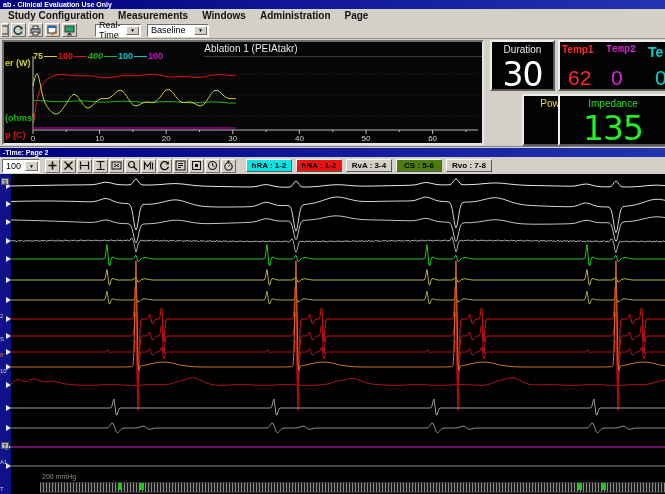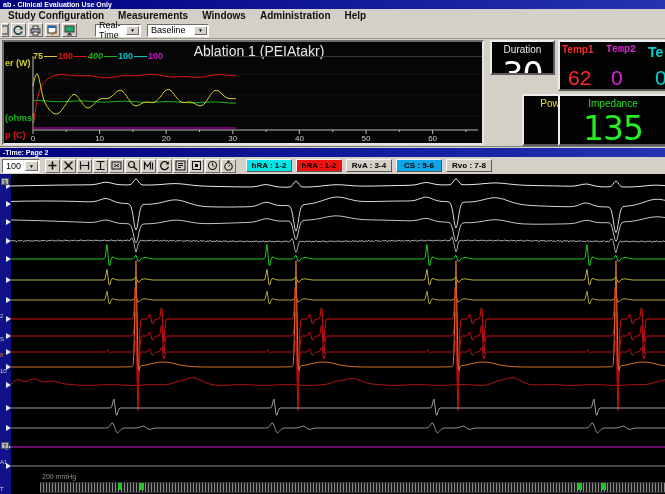--- a/index.html
+++ b/index.html
@@ -20,21 +20,21 @@
       padding:0;display:flex;align-items:center;justify-content:center;}
   .tb svg{display:block;}
   .combo{height:13px;background:#fff;border:1px solid;border-color:#6b6b6b #fff #fff #6b6b6b;
          display:flex;align-items:center;font-size:9px;color:#000;padding-left:3px;box-sizing:border-box;position:relative;}
   .combo .arrow{position:absolute;right:1px;top:1px;bottom:1px;width:11px;background:#d4d0c8;
                 border:1px solid;border-color:#fff #6b6b6b #6b6b6b #fff;display:flex;align-items:center;justify-content:center;
                 font-size:5px;color:#000;}
   
   .chart-panel{position:absolute;left:2px;top:40px;width:482px;height:105px;background:#060606;
                border:2px solid;border-color:#6e6e6e #e6e6e6 #e6e6e6 #6e6e6e;box-sizing:border-box;overflow:hidden;}
-  .chart-title{position:absolute;left:16px;top:1px;width:100%;text-align:center;color:#e8e8e8;font-size:14px;}
+  .chart-title{position:absolute;left:8px;top:1px;width:100%;text-align:center;color:#e8e8e8;font-size:10px;}
   .scale-row{position:absolute;left:29px;top:9px;display:flex;align-items:center;font-size:9px;font-weight:bold;}
   .scale-row .dash{width:13px;height:1px;margin:0 1px;}
   .scale-rule{position:absolute;top:14px;height:1px;background:#3a3a3a;right:0;}
   .yl{position:absolute;left:1px;font-size:9px;font-weight:bold;}
   
   .panel{position:absolute;background:#020202;border:2px solid;border-color:#ececec #5a5a5a #5a5a5a #ececec;
          box-sizing:border-box;overflow:hidden;}
   .plabel{position:absolute;width:100%;text-align:center;top:2px;font-size:10px;}
   .pvalue{position:absolute;width:100%;text-align:center;top:13px;font-size:33px;font-weight:500;font-family:"DejaVu Sans",sans-serif;letter-spacing:-1px;}
   
@@ -63,21 +63,21 @@
 
   <div class="tbar" style="top:0;">
     <span>ab - Clinical Evaluation Use Only</span>
   </div>
 
   <div class="menubar">
     <span>Study Configuration</span>
     <span>Measurements</span>
     <span>Windows</span>
     <span>Administration</span>
-    <span>Help</span>
+    <span>Page</span>
   </div>
 
   <div class="toolbar">
     <button class="tb" style="width:8px;">
       <svg width="8" height="10">
           <rect x="-3" y="1" width="9" height="8" fill="none" stroke="#333"></rect>
         </svg>
       </button>
     <button class="tb">
       <svg width="11" height="11">
@@ -160,21 +160,21 @@
         <text x="295.4" y="99" fill="#ccc" font-size="8" text-anchor="middle" font-family="Liberation Sans, sans-serif">40</text>
         <text x="362" y="99" fill="#ccc" font-size="8" text-anchor="middle" font-family="Liberation Sans, sans-serif">50</text>
         <text x="428.6" y="99" fill="#ccc" font-size="8" text-anchor="middle" font-family="Liberation Sans, sans-serif">60</text>
         <polyline points="29,86 30,86 31,86 32,86 33,86 34,86 35,86 36,86 37,86 38,86 39,86 40,86 41,86 42,86 43,86 44,86 45,86 46,86 47,86 48,86 49,86 50,86 51,86 52,86 53,86 54,86 55,86 56,86 57,86 58,86 59,86 60,86 61,86 62,86 63,86 64,86 65,86 66,86 67,86 68,86 69,86 70,86 71,86 72,86 73,86 74,86 75,86 76,86 77,86 78,86 79,86 80,86 81,86 82,86 83,86 84,86 85,86 86,86 87,86 88,86 89,86 90,86 91,86 92,86 93,86 94,86 95,86 96,86 97,86 98,86 99,86 100,86 101,86 102,86 103,86 104,86 105,86 106,86 107,86 108,86 109,86 110,86 111,86 112,86 113,86 114,86 115,86 116,86 117,86 118,86 119,86 120,86 121,86 122,86 123,86 124,86 125,86 126,86 127,86 128,86 129,86 130,86 131,86 132,86 133,86 134,86 135,86 136,86 137,86 138,86 139,86 140,86 141,86 142,86 143,86 144,86 145,86 146,86 147,86 148,86 149,86 150,86 151,86 152,86 153,86 154,86 155,86 156,86 157,86 158,86 159,86 160,86 161,86 162,86 163,86 164,86 165,86 166,86 167,86 168,86 169,86 170,86 171,86 172,86 173,86 174,86 175,86 176,86 177,86 178,86 179,86 180,86 181,86 182,86 183,86 184,86 185,86 186,86 187,86 188,86 189,86 190,86 191,86 192,86 193,86 194,86 195,86 196,86 197,86 198,86 199,86 200,86 201,86 202,86 203,86 204,86 205,86 206,86 207,86 208,86 209,86 210,86 211,86 212,86 213,86 214,86 215,86 216,86 217,86 218,86 219,86 220,86 221,86 222,86 223,86 224,86 225,86 226,86 227,86 228,86 229,86 230,86 231,86 232,86" fill="none" stroke="#cc00cc" stroke-width="1"></polyline>
         <polyline points="29,58.6 30,58.6 31,58.5 32,58.5 33,58.5 34,58.5 35,58.6 36,58.6 37,58.6 38,58.7 39,58.8 40,58.8 41,58.9 42,59.0 43,59.0 44,59.1 45,59.2 46,59.3 47,59.4 48,59.4 49,59.5 50,59.5 51,59.6 52,59.6 53,59.7 54,59.7 55,59.7 56,59.7 57,59.7 58,59.7 59,59.7 60,59.6 61,59.6 62,59.5 63,59.5 64,59.4 65,59.4 66,59.3 67,59.2 68,59.2 69,59.1 70,59.1 71,59.0 72,59.0 73,58.9 74,58.9 75,58.9 76,58.9 77,58.9 78,58.9 79,58.9 80,59.0 81,59.0 82,59.0 83,59.1 84,59.2 85,59.2 86,59.3 87,59.4 88,59.5 89,59.6 90,59.6 91,59.7 92,59.8 93,59.8 94,59.9 95,60.0 96,60.0 97,60.0 98,60.0 99,60.1 100,60.1 101,60.1 102,60.0 103,60.0 104,60.0 105,59.9 106,59.9 107,59.8 108,59.8 109,59.7 110,59.6 111,59.6 112,59.5 113,59.5 114,59.4 115,59.4 116,59.3 117,59.3 118,59.3 119,59.2 120,59.2 121,59.2 122,59.2 123,59.3 124,59.3 125,59.3 126,59.4 127,59.5 128,59.5 129,59.6 130,59.7 131,59.7 132,59.8 133,59.9 134,60.0 135,60.1 136,60.1 137,60.2 138,60.3 139,60.3 140,60.3 141,60.4 142,60.4 143,60.4 144,60.4 145,60.4 146,60.4 147,60.4 148,60.3 149,60.3 150,60.2 151,60.2 152,60.1 153,60.1 154,60.0 155,59.9 156,59.9 157,59.8 158,59.8 159,59.7 160,59.7 161,59.6 162,59.6 163,59.6 164,59.6 165,59.6 166,59.6 167,59.6 168,59.7 169,59.7 170,59.8 171,59.8 172,59.9 173,59.9 174,60.0 175,60.1 176,60.2 177,60.3 178,60.3 179,60.4 180,60.5 181,60.5 182,60.6 183,60.7 184,60.7 185,60.7 186,60.8 187,60.8 188,60.8 189,60.8 190,60.7 191,60.7 192,60.7 193,60.6 194,60.6 195,60.5 196,60.5 197,60.4 198,60.3 199,60.3 200,60.2 201,60.2 202,60.1 203,60.1 204,60.0 205,60.0 206,60.0 207,59.9 208,59.9 209,59.9 210,60.0 211,60.0 212,60.0 213,60.1 214,60.1 215,60.2 216,60.2 217,60.3 218,60.4 219,60.5 220,60.5 221,60.6 222,60.7 223,60.8 224,60.8 225,60.9 226,61.0 227,61.0 228,61.0 229,61.1 230,61.1 231,61.1 232,61.1" fill="none" stroke="#17b517" stroke-width="1"></polyline>
         <polyline points="29,87.7 30,78.1 31,70.3 32,63.9 33,58.7 34,54.4 35,50.9 36,48.0 37,45.6 38,43.6 39,41.9 40,40.5 41,39.4 42,38.3 43,37.5 44,36.7 45,36.0 46,35.4 47,34.9 48,34.5 49,34.0 50,33.7 51,33.4 52,33.1 53,32.9 54,32.8 55,32.6 56,32.5 57,32.5 58,32.5 59,32.5 60,32.6 61,32.7 62,32.8 63,32.9 64,33.0 65,33.1 66,33.3 67,33.4 68,33.5 69,33.6 70,33.7 71,33.7 72,33.8 73,33.8 74,33.8 75,33.8 76,33.8 77,33.8 78,33.7 79,33.7 80,33.7 81,33.7 82,33.6 83,33.7 84,33.7 85,33.7 86,33.8 87,33.9 88,34.0 89,34.1 90,34.3 91,34.4 92,34.6 93,34.8 94,34.9 95,35.1 96,35.3 97,35.4 98,35.5 99,35.7 100,35.7 101,35.8 102,35.8 103,35.8 104,35.7 105,35.7 106,35.6 107,35.5 108,35.3 109,35.1 110,35.0 111,34.8 112,34.6 113,34.5 114,34.3 115,34.1 116,34.0 117,33.9 118,33.8 119,33.7 120,33.7 121,33.7 122,33.6 123,33.7 124,33.7 125,33.7 126,33.7 127,33.8 128,33.8 129,33.8 130,33.8 131,33.8 132,33.8 133,33.7 134,33.7 135,33.6 136,33.5 137,33.4 138,33.3 139,33.1 140,33.0 141,32.9 142,32.7 143,32.6 144,32.5 145,32.4 146,32.4 147,32.3 148,32.3 149,32.3 150,32.4 151,32.5 152,32.6 153,32.7 154,32.9 155,33.0 156,33.2 157,33.4 158,33.6 159,33.8 160,34.0 161,34.2 162,34.4 163,34.5 164,34.6 165,34.8 166,34.8 167,34.9 168,34.9 169,34.9 170,34.9 171,34.9 172,34.8 173,34.8 174,34.7 175,34.7 176,34.6 177,34.6 178,34.6 179,34.6 180,34.6 181,34.6 182,34.6 183,34.7 184,34.7 185,34.8 186,34.9 187,35.0 188,35.1 189,35.2 190,35.2 191,35.3 192,35.4 193,35.4 194,35.4 195,35.4 196,35.3 197,35.2 198,35.1 199,35.0 200,34.8 201,34.7 202,34.5 203,34.3 204,34.0 205,33.8 206,33.6 207,33.4 208,33.2 209,33.1 210,32.9 211,32.8 212,32.7 213,32.7 214,32.6 215,32.6 216,32.6 217,32.7 218,32.7 219,32.8 220,32.9 221,33.0 222,33.1 223,33.2 224,33.2 225,33.3 226,33.4 227,33.4 228,33.4 229,33.4 230,33.4 231,33.4 232,33.4" fill="none" stroke="#dd1414" stroke-width="1"></polyline>
         <polyline points="29,43.7 30,39.3 31,35.4 32,32.7 33,31.9 34,33.2 35,36.5 36,41.0 37,46.1 38,50.9 39,55.0 40,58.4 41,60.9 42,62.9 43,64.5 44,65.9 45,67.2 46,68.3 47,69.3 48,70.2 49,71.0 50,71.5 51,71.9 52,72.0 53,71.9 54,71.5 55,71.0 56,70.0 57,68.9 58,67.7 59,66.3 60,64.9 61,63.5 62,61.9 63,60.4 64,58.8 65,57.3 66,55.9 67,54.6 68,53.5 69,52.7 70,52.3 71,52.6 72,53.2 73,54.1 74,55.2 75,56.5 76,58.0 77,59.5 78,61.0 79,62.4 80,63.6 81,64.6 82,65.3 83,65.8 84,65.9 85,65.8 86,65.4 87,64.7 88,63.9 89,62.9 90,61.9 91,60.9 92,59.9 93,59.0 94,58.2 95,57.6 96,57.2 97,56.9 98,56.7 99,56.7 100,56.7 101,56.7 102,56.7 103,56.6 104,56.4 105,56.0 106,55.5 107,54.9 108,54.1 109,53.2 110,52.2 111,51.3 112,50.4 113,49.5 114,48.9 115,48.5 116,48.3 117,48.4 118,48.9 119,49.6 120,50.5 121,51.8 122,53.2 123,54.7 124,56.3 125,57.8 126,59.3 127,60.6 128,61.8 129,62.7 130,63.3 131,63.7 132,63.8 133,63.7 134,63.4 135,63.0 136,62.5 137,61.9 138,61.3 139,60.9 140,60.5 141,60.2 142,60.0 143,60.0 144,60.1 145,60.2 146,60.4 147,60.5 148,60.6 149,60.6 150,60.4 151,60.0 152,59.4 153,58.6 154,57.6 155,56.5 156,55.2 157,53.9 158,52.5 159,51.2 160,50.0 161,49.0 162,48.2 163,47.7 164,47.5 165,47.6 166,48.0 167,48.8 168,49.7 169,50.9 170,52.1 171,53.5 172,54.8 173,56.1 174,57.3 175,58.3 176,59.2 177,59.8 178,60.2 179,60.4 180,60.5 181,60.5 182,60.3 183,60.2 184,60.0 185,59.9 186,60.0 187,60.1 188,60.4 189,60.8 190,61.2 191,61.8 192,62.4 193,62.9 194,63.4 195,63.7 196,63.9 197,63.8 198,63.5 199,62.9 200,62.1 201,61.0 202,59.7 203,58.2 204,56.7 205,55.1 206,53.6 207,52.1 208,50.9 209,49.8 210,49.0 211,48.6 212,48.4 213,48.5 214,48.8 215,49.4 216,50.2 217,51.1 218,52.0 219,53.0 220,53.9 221,54.7 222,55.3 223,55.9 224,56.2 225,56.5 226,56.6 227,56.6 228,56.6 229,56.6 230,56.6 231,56.7 232,57.0" fill="none" stroke="#cdd02e" stroke-width="1"></polyline>
       </svg>
   </div>
 
-  <div class="panel" style="left:490px;top:40px;width:65px;height:35px;">
+  <div class="panel" style="left:490px;top:40px;width:65px;height:51px;">
     <div class="plabel" style="color:#e8e8e8;">Duration</div>
     <div class="pvalue" style="color:#ffffff;font-weight:400;">30</div>
   </div>
   <div class="panel" style="left:558px;top:40px;width:110px;height:51px;">
     <span class="abs" style="left:2px;top:2px;font-size:10px;font-weight:bold;color:#ff2a2a;">Temp1</span>
     <span class="abs" style="left:46px;top:2px;font-size:10px;font-weight:bold;color:#d428d4;font-family:Liberation Mono, monospace;">Temp2</span>
     <span class="abs" style="left:88px;top:2px;font-size:14px;font-weight:bold;color:#00d2d2;">Te</span>
     <span class="abs" style="left:8px;top:24px;font-size:21px;color:#ff2a2a;">62</span>
     <span class="abs" style="left:51px;top:24px;font-size:21px;color:#d428d4;">0</span>
     <span class="abs" style="left:95px;top:24px;font-size:21px;color:#00d2d2;">0</span>
@@ -269,21 +269,21 @@
           <path d="M5.5 6.5l1.7-1.7" stroke="#111"></path>
         </svg>
       </button>
     <span style="width:8px;"></span>
     <button class="chbtn" id="chb0" style="background: rgb(0, 229, 229); color: rgb(0, 0, 0);">hRA : 1-2</button>
     <span style="width:2px;"></span>
     <button class="chbtn" id="chb1" style="background: rgb(238, 17, 17); color: rgb(0, 0, 0);">hRA : 1-2</button>
     <span style="width:2px;"></span>
     <button class="chbtn" id="chb2" style="background: rgb(212, 208, 200); color: rgb(0, 0, 0);">RvA : 3-4</button>
     <span style="width:2px;"></span>
-    <button class="chbtn" id="chb3" style="background: #0ea5e9; color: rgb(0, 0, 0);">CS : 5-6</button>
+    <button class="chbtn" id="chb3" style="background: #4d7c0f; color: rgb(0, 0, 0);">CS : 5-6</button>
     <span style="width:2px;"></span>
     <button class="chbtn" id="chb4" style="background: rgb(212, 208, 200); color: rgb(0, 0, 0);">Rvo : 7-8</button>
   </div>
 
   <div class="wavearea">
     <svg id="wave-svg" width="654" height="320" style="position:absolute;left:11px;top:0;">
         <polyline points="0,12.0 1,12.0 2,12.0 3,11.9 4,11.9 5,11.9 6,11.9 7,11.9 8,11.8 9,11.8 10,11.8 11,11.8 12,11.8 13,11.7 14,11.7 15,11.7 16,11.7 17,11.7 18,11.6 19,11.6 20,11.6 21,11.6 22,11.6 23,11.5 24,11.5 25,11.5 26,11.5 27,11.5 28,11.4 29,11.4 30,11.4 31,11.4 32,11.4 33,11.4 34,11.3 35,11.3 36,11.3 37,11.3 38,11.3 39,11.3 40,11.2 41,11.2 42,11.2 43,11.2 44,11.2 45,11.2 46,11.1 47,11.1 48,11.1 49,11.1 50,11.1 51,11.1 52,11.1 53,11.0 54,11.0 55,11.0 56,11.0 57,11.0 58,11.0 59,11.0 60,11.0 61,11.0 62,10.9 63,10.9 64,10.9 65,10.9 66,10.9 67,10.9 68,10.9 69,10.9 70,10.9 71,10.9 72,10.9 73,10.9 74,10.8 75,10.8 76,10.8 77,10.8 78,10.8 79,10.8 80,10.7 81,10.7 82,10.6 83,10.5 84,10.3 85,10.2 86,10.0 87,9.8 88,9.5 89,9.3 90,9.0 91,8.8 92,8.6 93,8.4 94,8.3 95,8.3 96,8.3 97,8.4 98,8.6 99,8.8 100,9.0 101,9.3 102,9.6 103,9.8 104,10.0 105,10.2 106,10.4 107,10.5 108,10.6 109,10.7 110,10.8 111,10.8 112,10.8 113,10.9 114,10.9 115,10.9 116,10.9 117,10.9 118,10.8 119,10.7 120,10.3 121,9.5 122,8.2 123,6.7 124,5.5 125,5.0 126,5.5 127,6.8 128,8.3 129,9.5 130,10.3 131,10.8 132,11.0 133,11.0 134,11.0 135,11.0 136,11.0 137,11.0 138,11.0 139,11.0 140,11.0 141,10.9 142,10.9 143,10.9 144,10.8 145,10.8 146,10.7 147,10.7 148,10.6 149,10.5 150,10.5 151,10.4 152,10.3 153,10.2 154,10.1 155,10.0 156,10.0 157,9.9 158,9.8 159,9.8 160,9.7 161,9.7 162,9.7 163,9.6 164,9.6 165,9.6 166,9.7 167,9.7 168,9.8 169,9.8 170,9.9 171,10.0 172,10.1 173,10.2 174,10.3 175,10.4 176,10.6 177,10.7 178,10.8 179,10.9 180,11.0 181,11.2 182,11.3 183,11.4 184,11.5 185,11.6 186,11.6 187,11.7 188,11.8 189,11.9 190,11.9 191,12.0 192,12.0 193,12.1 194,12.1 195,12.2 196,12.2 197,12.2 198,12.3 199,12.3 200,12.3 201,12.4 202,12.4 203,12.4 204,12.4 205,12.5 206,12.5 207,12.5 208,12.5 209,12.5 210,12.6 211,12.6 212,12.6 213,12.6 214,12.6 215,12.6 216,12.7 217,12.7 218,12.7 219,12.7 220,12.7 221,12.7 222,12.8 223,12.8 224,12.8 225,12.8 226,12.8 227,12.8 228,12.9 229,12.9 230,12.9 231,12.9 232,12.9 233,12.9 234,12.9 235,12.9 236,12.9 237,12.9 238,12.9 239,12.9 240,12.9 241,12.9 242,12.8 243,12.7 244,12.6 245,12.4 246,12.3 247,12.1 248,11.8 249,11.6 250,11.3 251,11.1 252,10.9 253,10.8 254,10.7 255,10.6 256,10.7 257,10.8 258,11.0 259,11.2 260,11.4 261,11.7 262,11.9 263,12.2 264,12.4 265,12.6 266,12.7 267,12.9 268,13.0 269,13.0 270,13.1 271,13.1 272,13.2 273,13.2 274,13.2 275,13.2 276,13.2 277,13.2 278,13.1 279,12.9 280,12.5 281,11.7 282,10.4 283,8.9 284,7.7 285,7.2 286,7.7 287,8.9 288,10.4 289,11.6 290,12.4 291,12.8 292,13.0 293,13.1 294,13.0 295,13.0 296,13.0 297,13.0 298,12.9 299,12.9 300,12.8 301,12.8 302,12.7 303,12.7 304,12.6 305,12.5 306,12.4 307,12.4 308,12.3 309,12.2 310,12.1 311,11.9 312,11.8 313,11.7 314,11.6 315,11.5 316,11.4 317,11.3 318,11.2 319,11.1 320,11.0 321,10.9 322,10.9 323,10.8 324,10.8 325,10.8 326,10.7 327,10.7 328,10.8 329,10.8 330,10.8 331,10.9 332,10.9 333,11.0 334,11.1 335,11.2 336,11.3 337,11.3 338,11.4 339,11.5 340,11.6 341,11.6 342,11.7 343,11.8 344,11.8 345,11.9 346,11.9 347,12.0 348,12.0 349,12.0 350,12.1 351,12.1 352,12.1 353,12.1 354,12.1 355,12.1 356,12.1 357,12.1 358,12.1 359,12.1 360,12.1 361,12.0 362,12.0 363,12.0 364,12.0 365,12.0 366,12.0 367,11.9 368,11.9 369,11.9 370,11.9 371,11.9 372,11.8 373,11.8 374,11.8 375,11.8 376,11.8 377,11.7 378,11.7 379,11.7 380,11.7 381,11.7 382,11.6 383,11.6 384,11.6 385,11.6 386,11.6 387,11.5 388,11.5 389,11.5 390,11.5 391,11.5 392,11.4 393,11.4 394,11.4 395,11.4 396,11.4 397,11.3 398,11.3 399,11.3 400,11.2 401,11.1 402,11.0 403,10.9 404,10.8 405,10.6 406,10.4 407,10.2 408,9.9 409,9.6 410,9.4 411,9.1 412,8.9 413,8.7 414,8.6 415,8.6 416,8.6 417,8.7 418,8.8 419,9.0 420,9.3 421,9.5 422,9.7 423,10.0 424,10.2 425,10.3 426,10.5 427,10.6 428,10.7 429,10.8 430,10.8 431,10.8 432,10.9 433,10.9 434,10.9 435,10.9 436,10.9 437,10.8 438,10.8 439,10.6 440,10.2 441,9.3 442,8.1 443,6.6 444,5.3 445,4.8 446,5.3 447,6.6 448,8.0 449,9.3 450,10.1 451,10.5 452,10.7 453,10.7 454,10.7 455,10.7 456,10.7 457,10.7 458,10.6 459,10.6 460,10.6 461,10.5 462,10.5 463,10.4 464,10.4 465,10.3 466,10.2 467,10.2 468,10.1 469,10.0 470,9.9 471,9.8 472,9.7 473,9.6 474,9.5 475,9.5 476,9.4 477,9.3 478,9.2 479,9.1 480,9.1 481,9.0 482,9.0 483,9.0 484,8.9 485,9.0 486,9.0 487,9.0 488,9.0 489,9.1 490,9.2 491,9.3 492,9.3 493,9.4 494,9.5 495,9.7 496,9.8 497,9.9 498,10.0 499,10.1 500,10.2 501,10.3 502,10.4 503,10.5 504,10.6 505,10.7 506,10.8 507,10.9 508,10.9 509,11.0 510,11.1 511,11.1 512,11.2 513,11.2 514,11.3 515,11.3 516,11.3 517,11.4 518,11.4 519,11.4 520,11.4 521,11.5 522,11.5 523,11.5 524,11.5 525,11.6 526,11.6 527,11.6 528,11.6 529,11.6 530,11.7 531,11.7 532,11.7 533,11.7 534,11.7 535,11.8 536,11.8 537,11.8 538,11.8 539,11.8 540,11.9 541,11.9 542,11.9 543,11.9 544,11.9 545,12.0 546,12.0 547,12.0 548,12.0 549,12.0 550,12.1 551,12.1 552,12.1 553,12.1 554,12.1 555,12.2 556,12.2 557,12.2 558,12.2 559,12.2 560,12.2 561,12.1 562,12.1 563,12.0 564,11.9 565,11.8 566,11.6 567,11.4 568,11.2 569,10.9 570,10.7 571,10.5 572,10.3 573,10.2 574,10.1 575,10.1 576,10.1 577,10.2 578,10.4 579,10.6 580,10.9 581,11.2 582,11.4 583,11.7 584,11.9 585,12.1 586,12.3 587,12.4 588,12.5 589,12.6 590,12.7 591,12.8 592,12.8 593,12.8 594,12.9 595,12.9 596,12.9 597,12.9 598,12.8 599,12.7 600,12.3 601,11.5 602,10.2 603,8.7 604,7.5 605,7.0 606,7.5 607,8.8 608,10.3 609,11.5 610,12.4 611,12.8 612,13.0 613,13.0 614,13.0 615,13.0 616,13.0 617,13.0 618,13.0 619,12.9 620,12.9 621,12.9 622,12.8 623,12.8 624,12.7 625,12.7 626,12.6 627,12.5 628,12.4 629,12.4 630,12.3 631,12.2 632,12.1 633,12.0 634,11.9 635,11.8 636,11.7 637,11.6 638,11.5 639,11.4 640,11.4 641,11.3 642,11.3 643,11.2 644,11.2 645,11.2 646,11.2 647,11.2 648,11.2 649,11.3 650,11.3 651,11.4 652,11.5 653,11.6 654,11.6" fill="none" stroke="#e6e6e6" stroke-width="1"></polyline>
         <polyline points="0,27.5 1,27.4 2,27.4 3,27.4 4,27.4 5,27.3 6,27.3 7,27.3 8,27.3 9,27.3 10,27.2 11,27.2 12,27.2 13,27.2 14,27.2 15,27.1 16,27.1 17,27.1 18,27.1 19,27.1 20,27.1 21,27.1 22,27.1 23,27.0 24,27.0 25,27.0 26,27.0 27,27.0 28,27.0 29,27.0 30,27.0 31,27.0 32,27.0 33,27.0 34,27.0 35,27.0 36,27.0 37,27.0 38,27.0 39,27.0 40,27.0 41,27.0 42,27.0 43,27.0 44,27.1 45,27.1 46,27.1 47,27.1 48,27.1 49,27.1 50,27.1 51,27.1 52,27.2 53,27.2 54,27.2 55,27.2 56,27.2 57,27.3 58,27.3 59,27.3 60,27.3 61,27.3 62,27.4 63,27.4 64,27.4 65,27.4 66,27.5 67,27.5 68,27.5 69,27.6 70,27.6 71,27.6 72,27.6 73,27.7 74,27.7 75,27.7 76,27.8 77,27.8 78,27.8 79,27.8 80,27.8 81,27.7 82,27.6 83,27.5 84,27.3 85,27.1 86,26.9 87,26.6 88,26.2 89,25.9 90,25.5 91,25.2 92,24.9 93,24.7 94,24.6 95,24.6 96,24.7 97,24.9 98,25.2 99,25.5 100,26.0 101,26.4 102,26.9 103,27.3 104,27.7 105,28.0 106,28.3 107,28.6 108,28.8 109,29.0 110,29.1 111,29.2 112,29.3 113,29.4 114,29.4 115,29.5 116,29.6 117,29.7 118,30.0 119,30.9 120,32.7 121,36.3 122,41.8 123,48.3 124,53.8 125,56.0 126,53.9 127,48.5 128,42.0 129,36.7 130,33.2 131,31.4 132,30.6 133,30.4 134,30.3 135,30.3 136,30.3 137,30.3 138,30.2 139,30.2 140,30.1 141,30.0 142,29.9 143,29.8 144,29.7 145,29.6 146,29.4 147,29.2 148,29.0 149,28.8 150,28.5 151,28.3 152,28.0 153,27.8 154,27.5 155,27.3 156,27.0 157,26.8 158,26.6 159,26.4 160,26.2 161,26.1 162,26.0 163,25.9 164,25.9 165,25.9 166,26.0 167,26.1 168,26.2 169,26.4 170,26.6 171,26.9 172,27.1 173,27.4 174,27.7 175,28.1 176,28.4 177,28.7 178,29.1 179,29.4 180,29.7 181,30.0 182,30.3 183,30.6 184,30.9 185,31.1 186,31.3 187,31.5 188,31.7 189,31.9 190,32.0 191,32.2 192,32.3 193,32.4 194,32.5 195,32.6 196,32.6 197,32.7 198,32.7 199,32.8 200,32.8 201,32.8 202,32.9 203,32.9 204,32.9 205,32.9 206,32.9 207,33.0 208,33.0 209,33.0 210,33.0 211,33.0 212,33.0 213,33.0 214,33.0 215,33.0 216,33.0 217,33.0 218,33.0 219,33.0 220,33.0 221,33.0 222,33.0 223,33.0 224,33.0 225,33.0 226,32.9 227,32.9 228,32.9 229,32.9 230,32.9 231,32.9 232,32.9 233,32.9 234,32.8 235,32.8 236,32.8 237,32.7 238,32.7 239,32.6 240,32.6 241,32.4 242,32.3 243,32.1 244,31.9 245,31.6 246,31.3 247,30.9 248,30.5 249,30.1 250,29.7 251,29.2 252,28.9 253,28.6 254,28.4 255,28.3 256,28.3 257,28.5 258,28.7 259,29.0 260,29.3 261,29.7 262,30.1 263,30.4 264,30.7 265,31.0 266,31.2 267,31.3 268,31.5 269,31.5 270,31.6 271,31.6 272,31.6 273,31.6 274,31.6 275,31.5 276,31.5 277,31.6 278,31.8 279,32.5 280,34.3 281,37.7 282,43.1 283,49.5 284,55.0 285,57.1 286,54.8 287,49.3 288,42.8 289,37.3 290,33.7 291,31.8 292,31.0 293,30.6 294,30.4 295,30.3 296,30.2 297,30.1 298,30.0 299,29.8 300,29.6 301,29.5 302,29.3 303,29.1 304,28.8 305,28.6 306,28.3 307,28.0 308,27.7 309,27.4 310,27.1 311,26.7 312,26.4 313,26.0 314,25.7 315,25.3 316,25.0 317,24.7 318,24.3 319,24.1 320,23.8 321,23.6 322,23.4 323,23.2 324,23.1 325,23.1 326,23.0 327,23.0 328,23.1 329,23.2 330,23.3 331,23.5 332,23.7 333,23.9 334,24.1 335,24.3 336,24.6 337,24.9 338,25.1 339,25.4 340,25.6 341,25.8 342,26.1 343,26.3 344,26.5 345,26.7 346,26.8 347,27.0 348,27.1 349,27.2 350,27.3 351,27.3 352,27.4 353,27.4 354,27.5 355,27.5 356,27.5 357,27.5 358,27.5 359,27.5 360,27.5 361,27.5 362,27.5 363,27.5 364,27.5 365,27.4 366,27.4 367,27.4 368,27.4 369,27.3 370,27.3 371,27.3 372,27.3 373,27.3 374,27.2 375,27.2 376,27.2 377,27.2 378,27.2 379,27.2 380,27.1 381,27.1 382,27.1 383,27.1 384,27.1 385,27.1 386,27.1 387,27.0 388,27.0 389,27.0 390,27.0 391,27.0 392,27.0 393,27.0 394,27.0 395,27.0 396,27.0 397,27.0 398,26.9 399,26.9 400,26.8 401,26.7 402,26.6 403,26.5 404,26.3 405,26.0 406,25.7 407,25.4 408,25.0 409,24.6 410,24.2 411,23.9 412,23.6 413,23.3 414,23.2 415,23.1 416,23.2 417,23.4 418,23.7 419,24.0 420,24.4 421,24.8 422,25.2 423,25.6 424,26.0 425,26.3 426,26.6 427,26.8 428,27.0 429,27.2 430,27.3 431,27.4 432,27.4 433,27.5 434,27.5 435,27.6 436,27.6 437,27.8 438,28.1 439,28.9 440,30.7 441,34.3 442,39.7 443,46.2 444,51.7 445,53.9 446,51.8 447,46.4 448,39.9 449,34.5 450,31.0 451,29.2 452,28.5 453,28.2 454,28.1 455,28.1 456,28.1 457,28.0 458,28.0 459,28.0 460,27.9 461,27.8 462,27.7 463,27.6 464,27.5 465,27.3 466,27.1 467,27.0 468,26.8 469,26.5 470,26.3 471,26.1 472,25.8 473,25.6 474,25.3 475,25.1 476,24.8 477,24.6 478,24.4 479,24.2 480,24.1 481,23.9 482,23.8 483,23.8 484,23.8 485,23.8 486,23.9 487,24.0 488,24.2 489,24.3 490,24.6 491,24.8 492,25.1 493,25.4 494,25.7 495,26.1 496,26.4 497,26.8 498,27.1 499,27.5 500,27.8 501,28.2 502,28.5 503,28.8 504,29.1 505,29.3 506,29.6 507,29.8 508,30.0 509,30.2 510,30.4 511,30.6 512,30.7 513,30.8 514,30.9 515,31.1 516,31.2 517,31.2 518,31.3 519,31.4 520,31.5 521,31.5 522,31.6 523,31.6 524,31.7 525,31.7 526,31.8 527,31.8 528,31.9 529,31.9 530,32.0 531,32.0 532,32.0 533,32.1 534,32.1 535,32.1 536,32.2 537,32.2 538,32.3 539,32.3 540,32.3 541,32.4 542,32.4 543,32.4 544,32.4 545,32.5 546,32.5 547,32.5 548,32.6 549,32.6 550,32.6 551,32.6 552,32.7 553,32.7 554,32.7 555,32.7 556,32.7 557,32.7 558,32.7 559,32.7 560,32.7 561,32.6 562,32.5 563,32.3 564,32.1 565,31.9 566,31.6 567,31.3 568,30.9 569,30.5 570,30.1 571,29.8 572,29.4 573,29.2 574,29.0 575,29.0 576,29.0 577,29.2 578,29.5 579,29.8 580,30.2 581,30.6 582,31.0 583,31.4 584,31.7 585,32.0 586,32.2 587,32.4 588,32.6 589,32.7 590,32.8 591,32.8 592,32.9 593,32.9 594,32.9 595,32.9 596,32.9 597,33.0 598,33.2 599,34.0 600,35.8 601,39.3 602,44.7 603,51.1 604,56.6 605,58.7 606,56.5 607,51.0 608,44.5 609,39.0 610,35.5 611,33.6 612,32.8 613,32.4 614,32.3 615,32.2 616,32.1 617,32.0 618,31.9 619,31.8 620,31.6 621,31.5 622,31.3 623,31.1 624,30.9 625,30.6 626,30.4 627,30.1 628,29.8 629,29.5 630,29.2 631,28.9 632,28.5 633,28.2 634,27.8 635,27.5 636,27.2 637,26.8 638,26.5 639,26.3 640,26.0 641,25.8 642,25.6 643,25.5 644,25.4 645,25.3 646,25.3 647,25.3 648,25.3 649,25.4 650,25.6 651,25.7 652,25.9 653,26.1 654,26.3" fill="none" stroke="#d4d4d4" stroke-width="1"></polyline>
         <polyline points="0,46.0 1,46.0 2,46.0 3,46.0 4,46.1 5,46.1 6,46.1 7,46.1 8,46.1 9,46.2 10,46.2 11,46.2 12,46.2 13,46.3 14,46.3 15,46.3 16,46.3 17,46.3 18,46.4 19,46.4 20,46.4 21,46.5 22,46.5 23,46.5 24,46.5 25,46.6 26,46.6 27,46.6 28,46.7 29,46.7 30,46.7 31,46.7 32,46.8 33,46.8 34,46.8 35,46.9 36,46.9 37,46.9 38,47.0 39,47.0 40,47.0 41,47.1 42,47.1 43,47.1 44,47.2 45,47.2 46,47.2 47,47.3 48,47.3 49,47.4 50,47.4 51,47.4 52,47.5 53,47.5 54,47.5 55,47.6 56,47.6 57,47.7 58,47.7 59,47.7 60,47.8 61,47.8 62,47.8 63,47.9 64,47.9 65,48.0 66,48.0 67,48.0 68,48.1 69,48.1 70,48.1 71,48.2 72,48.2 73,48.3 74,48.3 75,48.3 76,48.3 77,48.4 78,48.4 79,48.4 80,48.4 81,48.4 82,48.3 83,48.2 84,48.1 85,48.0 86,47.8 87,47.5 88,47.3 89,47.0 90,46.8 91,46.5 92,46.3 93,46.1 94,46.1 95,46.0 96,46.1 97,46.3 98,46.5 99,46.8 100,47.1 101,47.4 102,47.8 103,48.1 104,48.4 105,48.6 106,48.8 107,49.0 108,49.2 109,49.3 110,49.4 111,49.4 112,49.5 113,49.6 114,49.6 115,49.6 116,49.7 117,49.8 118,50.0 119,50.6 120,51.9 121,54.5 122,58.5 123,63.2 124,67.3 125,68.9 126,67.3 127,63.3 128,58.6 129,54.6 130,52.1 131,50.7 132,50.2 133,50.0 134,49.9 135,49.9 136,49.8 137,49.8 138,49.8 139,49.7 140,49.6 141,49.6 142,49.5 143,49.4 144,49.3 145,49.2 146,49.0 147,48.9 148,48.7 149,48.5 150,48.4 151,48.2 152,48.0 153,47.8 154,47.6 155,47.4 156,47.2 157,47.0 158,46.8 159,46.7 160,46.5 161,46.4 162,46.3 163,46.2 164,46.2 165,46.2 166,46.2 167,46.2 168,46.3 169,46.4 170,46.5 171,46.6 172,46.8 173,46.9 174,47.1 175,47.3 176,47.5 177,47.6 178,47.8 179,48.0 180,48.2 181,48.4 182,48.5 183,48.7 184,48.8 185,49.0 186,49.1 187,49.2 188,49.3 189,49.3 190,49.4 191,49.5 192,49.5 193,49.5 194,49.6 195,49.6 196,49.6 197,49.6 198,49.6 199,49.6 200,49.6 201,49.6 202,49.5 203,49.5 204,49.5 205,49.5 206,49.5 207,49.4 208,49.4 209,49.4 210,49.3 211,49.3 212,49.3 213,49.3 214,49.2 215,49.2 216,49.2 217,49.1 218,49.1 219,49.1 220,49.0 221,49.0 222,49.0 223,48.9 224,48.9 225,48.9 226,48.8 227,48.8 228,48.8 229,48.7 230,48.7 231,48.7 232,48.6 233,48.6 234,48.5 235,48.5 236,48.4 237,48.4 238,48.3 239,48.3 240,48.2 241,48.1 242,48.0 243,47.8 244,47.6 245,47.4 246,47.1 247,46.8 248,46.5 249,46.2 250,45.8 251,45.5 252,45.2 253,45.0 254,44.8 255,44.8 256,44.8 257,44.8 258,45.0 259,45.2 260,45.4 261,45.7 262,46.0 263,46.2 264,46.4 265,46.6 266,46.8 267,46.9 268,47.0 269,47.0 270,47.1 271,47.1 272,47.1 273,47.1 274,47.0 275,47.0 276,47.0 277,47.0 278,47.2 279,47.7 280,49.0 281,51.6 282,55.5 283,60.2 284,64.1 285,65.7 286,64.1 287,60.0 288,55.3 289,51.3 290,48.7 291,47.3 292,46.7 293,46.4 294,46.3 295,46.2 296,46.2 297,46.1 298,46.0 299,45.9 300,45.8 301,45.7 302,45.6 303,45.5 304,45.3 305,45.2 306,45.0 307,44.8 308,44.7 309,44.5 310,44.2 311,44.0 312,43.8 313,43.6 314,43.4 315,43.2 316,43.0 317,42.8 318,42.6 319,42.4 320,42.3 321,42.1 322,42.0 323,41.9 324,41.9 325,41.9 326,41.9 327,41.9 328,42.0 329,42.1 330,42.2 331,42.3 332,42.4 333,42.6 334,42.8 335,43.0 336,43.2 337,43.4 338,43.6 339,43.8 340,44.0 341,44.2 342,44.3 343,44.5 344,44.7 345,44.8 346,44.9 347,45.1 348,45.2 349,45.3 350,45.4 351,45.5 352,45.5 353,45.6 354,45.7 355,45.7 356,45.7 357,45.8 358,45.8 359,45.9 360,45.9 361,45.9 362,45.9 363,46.0 364,46.0 365,46.0 366,46.0 367,46.0 368,46.1 369,46.1 370,46.1 371,46.1 372,46.1 373,46.2 374,46.2 375,46.2 376,46.2 377,46.2 378,46.3 379,46.3 380,46.3 381,46.3 382,46.4 383,46.4 384,46.4 385,46.4 386,46.5 387,46.5 388,46.5 389,46.6 390,46.6 391,46.6 392,46.6 393,46.7 394,46.7 395,46.7 396,46.7 397,46.8 398,46.8 399,46.8 400,46.8 401,46.7 402,46.7 403,46.6 404,46.5 405,46.3 406,46.1 407,45.9 408,45.6 409,45.4 410,45.1 411,44.9 412,44.7 413,44.5 414,44.4 415,44.4 416,44.5 417,44.6 418,44.9 419,45.2 420,45.5 421,45.8 422,46.2 423,46.5 424,46.8 425,47.0 426,47.3 427,47.5 428,47.6 429,47.7 430,47.8 431,47.9 432,48.0 433,48.1 434,48.1 435,48.2 436,48.2 437,48.3 438,48.5 439,49.1 440,50.5 441,53.1 442,57.1 443,61.9 444,65.9 445,67.5 446,66.0 447,62.0 448,57.3 449,53.4 450,50.8 451,49.5 452,49.0 453,48.8 454,48.7 455,48.7 456,48.7 457,48.7 458,48.7 459,48.7 460,48.6 461,48.6 462,48.5 463,48.4 464,48.3 465,48.2 466,48.1 467,48.0 468,47.9 469,47.7 470,47.5 471,47.4 472,47.2 473,47.0 474,46.9 475,46.7 476,46.5 477,46.4 478,46.2 479,46.1 480,46.0 481,45.9 482,45.8 483,45.8 484,45.8 485,45.8 486,45.8 487,45.9 488,46.0 489,46.1 490,46.2 491,46.4 492,46.5 493,46.7 494,46.9 495,47.1 496,47.4 497,47.6 498,47.8 499,48.0 500,48.2 501,48.4 502,48.6 503,48.8 504,49.0 505,49.1 506,49.3 507,49.4 508,49.5 509,49.6 510,49.7 511,49.8 512,49.9 513,49.9 514,50.0 515,50.0 516,50.0 517,50.1 518,50.1 519,50.1 520,50.1 521,50.2 522,50.2 523,50.2 524,50.2 525,50.2 526,50.2 527,50.2 528,50.2 529,50.2 530,50.2 531,50.2 532,50.2 533,50.2 534,50.2 535,50.1 536,50.1 537,50.1 538,50.1 539,50.1 540,50.1 541,50.1 542,50.1 543,50.1 544,50.0 545,50.0 546,50.0 547,50.0 548,50.0 549,50.0 550,49.9 551,49.9 552,49.9 553,49.9 554,49.9 555,49.8 556,49.8 557,49.8 558,49.7 559,49.7 560,49.6 561,49.5 562,49.4 563,49.3 564,49.1 565,48.9 566,48.6 567,48.3 568,48.0 569,47.7 570,47.4 571,47.1 572,46.8 573,46.6 574,46.4 575,46.3 576,46.3 577,46.4 578,46.6 579,46.8 580,47.1 581,47.3 582,47.6 583,47.8 584,48.1 585,48.3 586,48.4 587,48.5 588,48.6 589,48.7 590,48.7 591,48.7 592,48.7 593,48.7 594,48.7 595,48.7 596,48.6 597,48.7 598,48.8 599,49.4 600,50.6 601,53.2 602,57.1 603,61.8 604,65.7 605,67.3 606,65.7 607,61.6 608,56.8 609,52.8 610,50.2 611,48.8 612,48.2 613,48.0 614,47.8 615,47.7 616,47.7 617,47.6 618,47.5 619,47.4 620,47.3 621,47.2 622,47.0 623,46.9 624,46.7 625,46.5 626,46.4 627,46.2 628,46.0 629,45.8 630,45.5 631,45.3 632,45.1 633,44.8 634,44.6 635,44.4 636,44.1 637,43.9 638,43.7 639,43.5 640,43.3 641,43.2 642,43.1 643,43.0 644,42.9 645,42.8 646,42.8 647,42.8 648,42.9 649,42.9 650,43.0 651,43.1 652,43.3 653,43.4 654,43.5" fill="none" stroke="#c2c2c2" stroke-width="1"></polyline>
         <polyline points="0,67.0 1,66.3 2,67.0 3,67.1 4,66.5 5,67.2 6,67.7 7,66.7 8,66.6 9,67.1 10,66.6 11,66.4 12,67.4 13,67.4 14,66.6 15,67.0 16,67.1 17,66.2 18,66.5 19,67.4 20,66.9 21,66.7 22,67.4 23,66.9 24,66.0 25,66.7 26,67.0 27,66.5 28,66.9 29,67.5 30,66.6 31,66.2 32,66.9 33,66.6 34,66.2 35,67.2 36,67.3 37,66.4 38,66.6 39,66.9 40,66.1 41,66.2 42,67.2 43,66.9 44,66.5 45,67.1 46,66.8 47,65.9 48,66.4 49,67.0 50,66.5 51,66.7 52,67.3 53,66.5 54,65.9 55,66.7 56,66.6 57,66.1 58,67.0 59,67.3 60,66.3 61,66.3 62,66.8 63,66.1 64,66.1 65,67.1 66,67.0 67,66.3 68,66.8 69,66.7 70,65.8 71,66.2 72,67.0 73,66.5 74,66.5 75,67.1 76,66.5 77,65.8 78,66.5 79,66.7 80,66.2 81,66.8 82,67.2 83,66.3 84,66.0 85,66.7 86,66.3 87,66.0 88,67.0 89,67.1 90,66.2 91,66.5 92,66.7 93,65.9 94,66.1 95,67.1 96,66.7 97,66.3 98,67.0 99,66.6 100,65.7 101,66.4 102,66.9 103,66.3 104,66.7 105,67.2 106,66.3 107,65.9 108,66.6 109,66.5 110,66.1 111,67.0 112,67.2 113,66.2 114,66.3 115,66.8 116,66.0 117,66.1 118,67.1 119,66.5 120,64.5 121,64.0 122,66.0 123,69.4 124,74.9 125,78.1 126,75.0 127,70.6 128,68.3 129,66.7 130,65.9 131,66.7 132,66.8 133,66.3 134,67.0 135,67.3 136,66.4 137,66.3 138,66.9 139,66.3 140,66.2 141,67.3 142,67.2 143,66.4 144,66.8 145,66.9 146,66.0 147,66.4 148,67.3 149,66.8 150,66.6 151,67.3 152,66.7 153,66.0 154,66.7 155,67.1 156,66.5 157,67.0 158,67.5 159,66.6 160,66.3 161,67.0 162,66.7 163,66.4 164,67.4 165,67.4 166,66.5 167,66.8 168,67.1 169,66.3 170,66.5 171,67.5 172,67.2 173,66.7 174,67.3 175,67.0 176,66.2 177,66.8 178,67.4 179,66.8 180,67.1 181,67.6 182,66.8 183,66.3 184,67.1 185,67.1 186,66.7 187,67.5 188,67.7 189,66.7 190,66.8 191,67.3 192,66.7 193,66.7 194,67.7 195,67.5 196,66.8 197,67.3 198,67.2 199,66.4 200,66.9 201,67.7 202,67.2 203,67.1 204,67.7 205,67.1 206,66.4 207,67.2 208,67.5 209,66.9 210,67.5 211,67.9 212,66.9 213,66.8 214,67.4 215,67.0 216,66.9 217,67.9 218,67.8 219,66.9 220,67.3 221,67.5 222,66.7 223,67.0 224,68.0 225,67.5 226,67.2 227,67.8 228,67.3 229,66.6 230,67.3 231,67.8 232,67.2 233,67.5 234,68.0 235,67.1 236,66.8 237,67.6 238,67.4 239,67.1 240,67.9 241,68.0 242,67.0 243,67.2 244,67.6 245,67.0 246,67.1 247,68.1 248,67.8 249,67.2 250,67.7 251,67.5 252,66.7 253,67.3 254,68.0 255,67.4 256,67.5 257,68.1 258,67.3 259,66.7 260,67.6 261,67.7 262,67.2 263,67.9 264,68.1 265,67.1 266,67.1 267,67.7 268,67.2 269,67.1 270,68.2 271,67.9 272,67.1 273,67.5 274,67.6 275,66.8 276,67.3 277,68.2 278,67.6 279,67.0 280,66.2 281,64.6 282,66.0 283,71.1 284,76.4 285,78.3 286,76.3 287,72.1 288,68.2 289,67.1 290,67.7 291,67.4 292,67.1 293,68.1 294,68.0 295,67.0 296,67.3 297,67.6 298,66.9 299,67.2 300,68.2 301,67.7 302,67.2 303,67.7 304,67.4 305,66.6 306,67.4 307,67.9 308,67.3 309,67.5 310,68.0 311,67.1 312,66.7 313,67.5 314,67.5 315,67.1 316,67.8 317,68.0 318,66.9 319,67.0 320,67.5 321,67.0 322,67.0 323,68.0 324,67.7 325,66.9 326,67.4 327,67.4 328,66.6 329,67.2 330,67.9 331,67.3 332,67.2 333,67.8 334,67.0 335,66.5 336,67.3 337,67.5 338,67.0 339,67.5 340,67.8 341,66.8 342,66.7 343,67.4 344,67.0 345,66.9 346,67.8 347,67.6 348,66.7 349,67.1 350,67.2 351,66.5 352,66.9 353,67.8 354,67.2 355,66.9 356,67.4 357,67.0 358,66.3 359,67.1 360,67.5 361,66.9 362,67.2 363,67.6 364,66.6 365,66.3 366,67.2 367,67.0 368,66.7 369,67.5 370,67.5 371,66.5 372,66.7 373,67.1 374,66.5 375,66.7 376,67.6 377,67.2 378,66.5 379,67.1 380,66.9 381,66.1 382,66.8 383,67.5 384,66.8 385,66.8 386,67.3 387,66.5 388,66.1 389,67.0 390,67.0 391,66.5 392,67.2 393,67.3 394,66.3 395,66.3 396,67.0 397,66.5 398,66.5 399,67.4 400,67.1 401,66.3 402,66.7 403,66.8 404,66.0 405,66.6 406,67.4 407,66.7 408,66.5 409,67.1 410,66.4 411,65.9 412,66.8 413,67.1 414,66.4 415,66.9 416,67.2 417,66.2 418,66.0 419,66.8 420,66.5 421,66.3 422,67.2 423,67.0 424,66.1 425,66.4 426,66.7 427,66.0 428,66.4 429,67.3 430,66.7 431,66.2 432,66.8 433,66.4 434,65.8 435,66.6 436,67.1 437,66.4 438,66.6 439,66.6 440,64.3 441,63.0 442,66.0 443,70.2 444,74.7 445,78.0 446,75.6 447,69.9 448,67.3 449,66.9 450,66.2 451,66.3 452,67.2 453,66.8 454,66.1 455,66.6 456,66.5 457,65.8 458,66.5 459,67.2 460,66.5 461,66.4 462,66.9 463,66.2 464,65.8 465,66.7 466,66.9 467,66.3 468,66.8 469,67.0 470,66.0 471,66.0 472,66.8 473,66.4 474,66.3 475,67.2 476,66.9 477,66.0 478,66.4 479,66.7 480,66.0 481,66.5 482,67.3 483,66.7 484,66.3 485,66.9 486,66.4 487,65.8 488,66.7 489,67.1 490,66.4 491,66.7 492,67.1 493,66.1 494,66.0 495,66.9 496,66.7 497,66.4 498,67.2 499,67.1 500,66.1 501,66.4 502,66.8 503,66.3 504,66.5 505,67.4 506,66.9 507,66.3 508,66.8 509,66.6 510,66.0 511,66.8 512,67.4 513,66.7 514,66.7 515,67.2 516,66.4 517,66.0 518,67.0 519,67.1 520,66.6 521,67.2 522,67.3 523,66.2 524,66.4 525,67.1 526,66.6 527,66.7 528,67.6 529,67.2 530,66.3 531,66.8 532,66.9 533,66.3 534,66.9 535,67.7 536,66.9 537,66.7 538,67.3 539,66.7 540,66.2 541,67.2 542,67.4 543,66.8 544,67.2 545,67.5 546,66.5 547,66.4 548,67.3 549,67.0 550,66.8 551,67.7 552,67.4 553,66.5 554,66.9 555,67.2 556,66.6 557,67.0 558,67.9 559,67.2 560,66.7 561,67.3 562,67.0 563,66.4 564,67.3 565,67.8 566,67.0 567,67.2 568,67.6 569,66.7 570,66.5 571,67.5 572,67.4 573,67.0 574,67.7 575,67.7 576,66.6 577,66.9 578,67.5 579,67.0 580,67.2 581,68.0 582,67.5 583,66.8 584,67.4 585,67.3 586,66.7 587,67.4 588,68.1 589,67.3 590,67.2 591,67.7 592,67.0 593,66.6 594,67.6 595,67.8 596,67.2 597,67.7 598,67.8 599,66.4 600,65.1 601,64.9 602,66.6 603,70.8 604,76.6 605,78.7 606,75.4 607,71.3 608,68.7 609,67.1 610,67.5 611,68.2 612,67.5 613,67.1 614,67.7 615,67.2 616,66.8 617,67.7 618,68.0 619,67.3 620,67.6 621,67.9 622,67.0 623,66.9 624,67.8 625,67.6 626,67.3 627,68.1 628,67.9 629,66.9 630,67.2 631,67.7 632,67.1 633,67.4 634,68.3 635,67.6 636,67.0 637,67.6 638,67.4 639,66.8 640,67.7 641,68.2 642,67.4 643,67.4 644,67.9 645,67.1 646,66.8 647,67.8 648,67.8 649,67.3 650,67.9 651,67.9 652,66.8 653,67.1 654,67.8" fill="none" stroke="#a8a8a8" stroke-width="1"></polyline>

